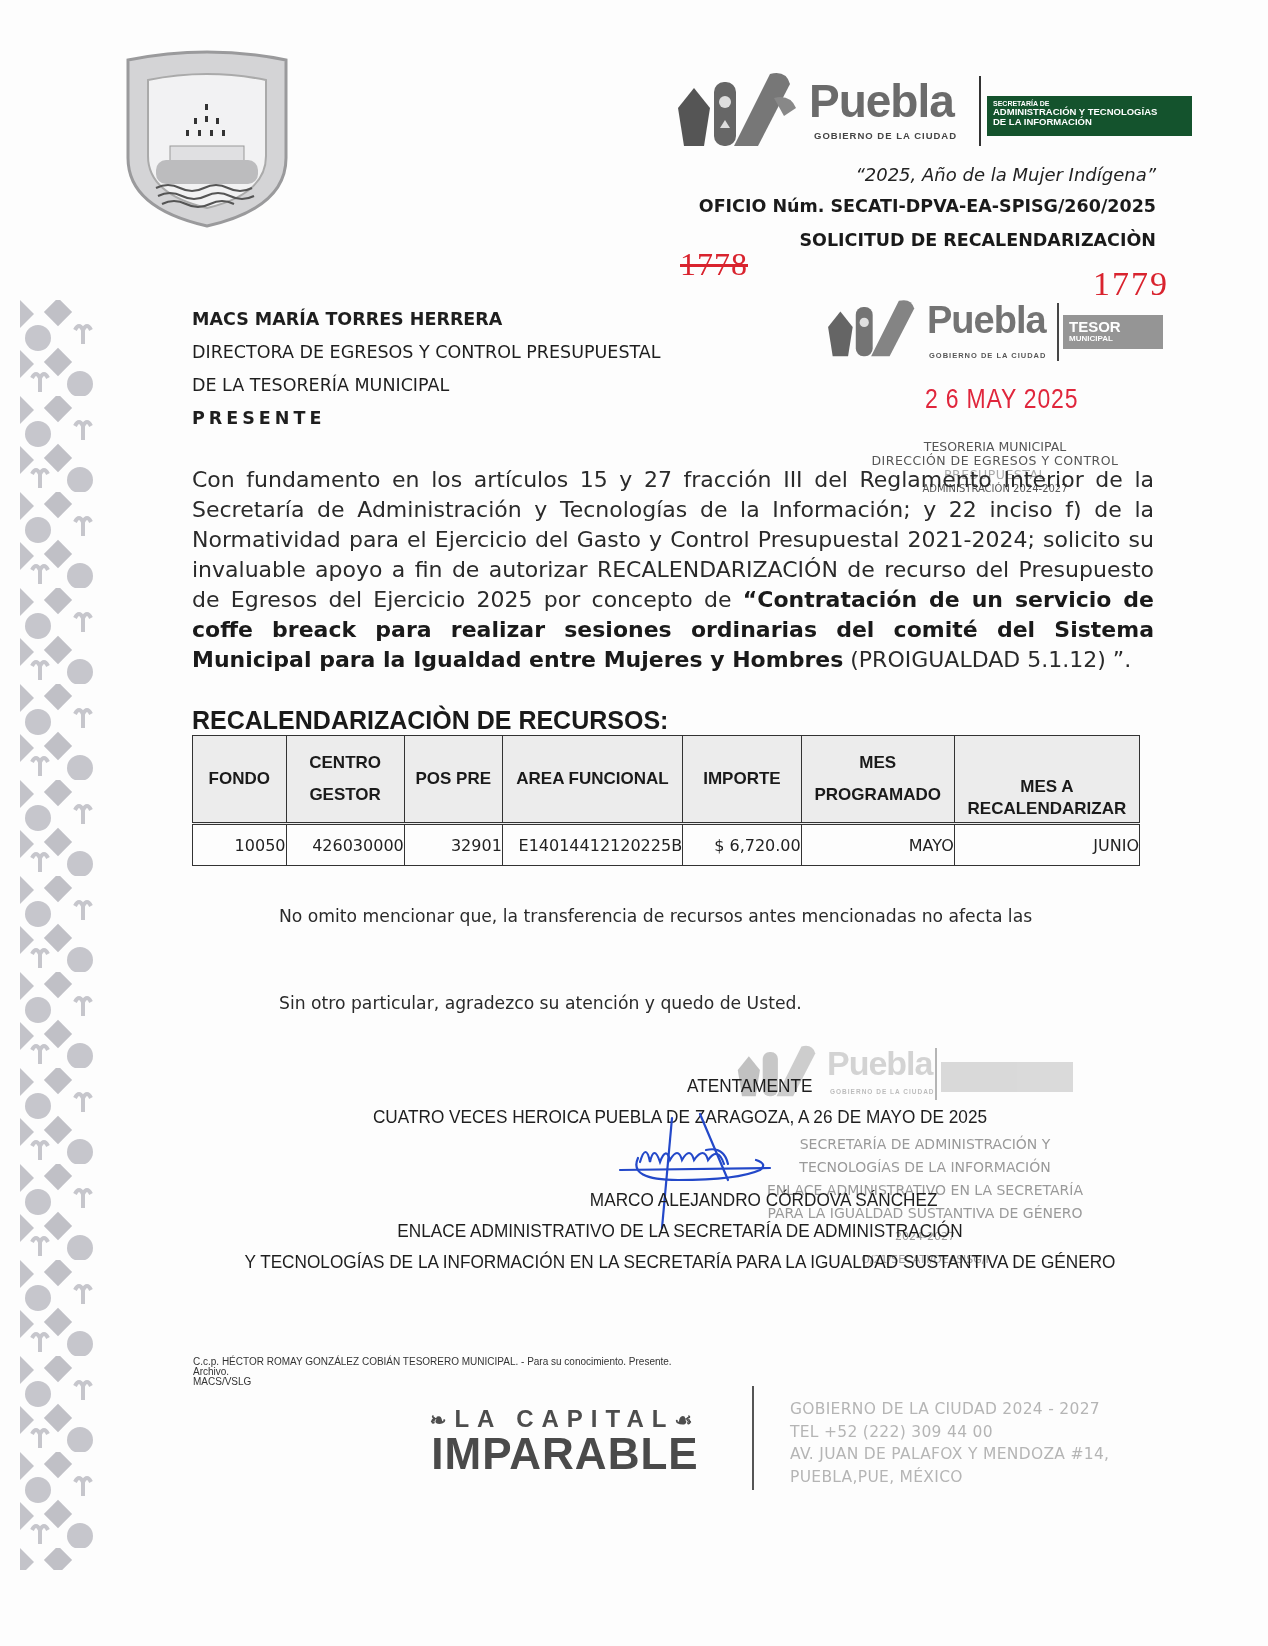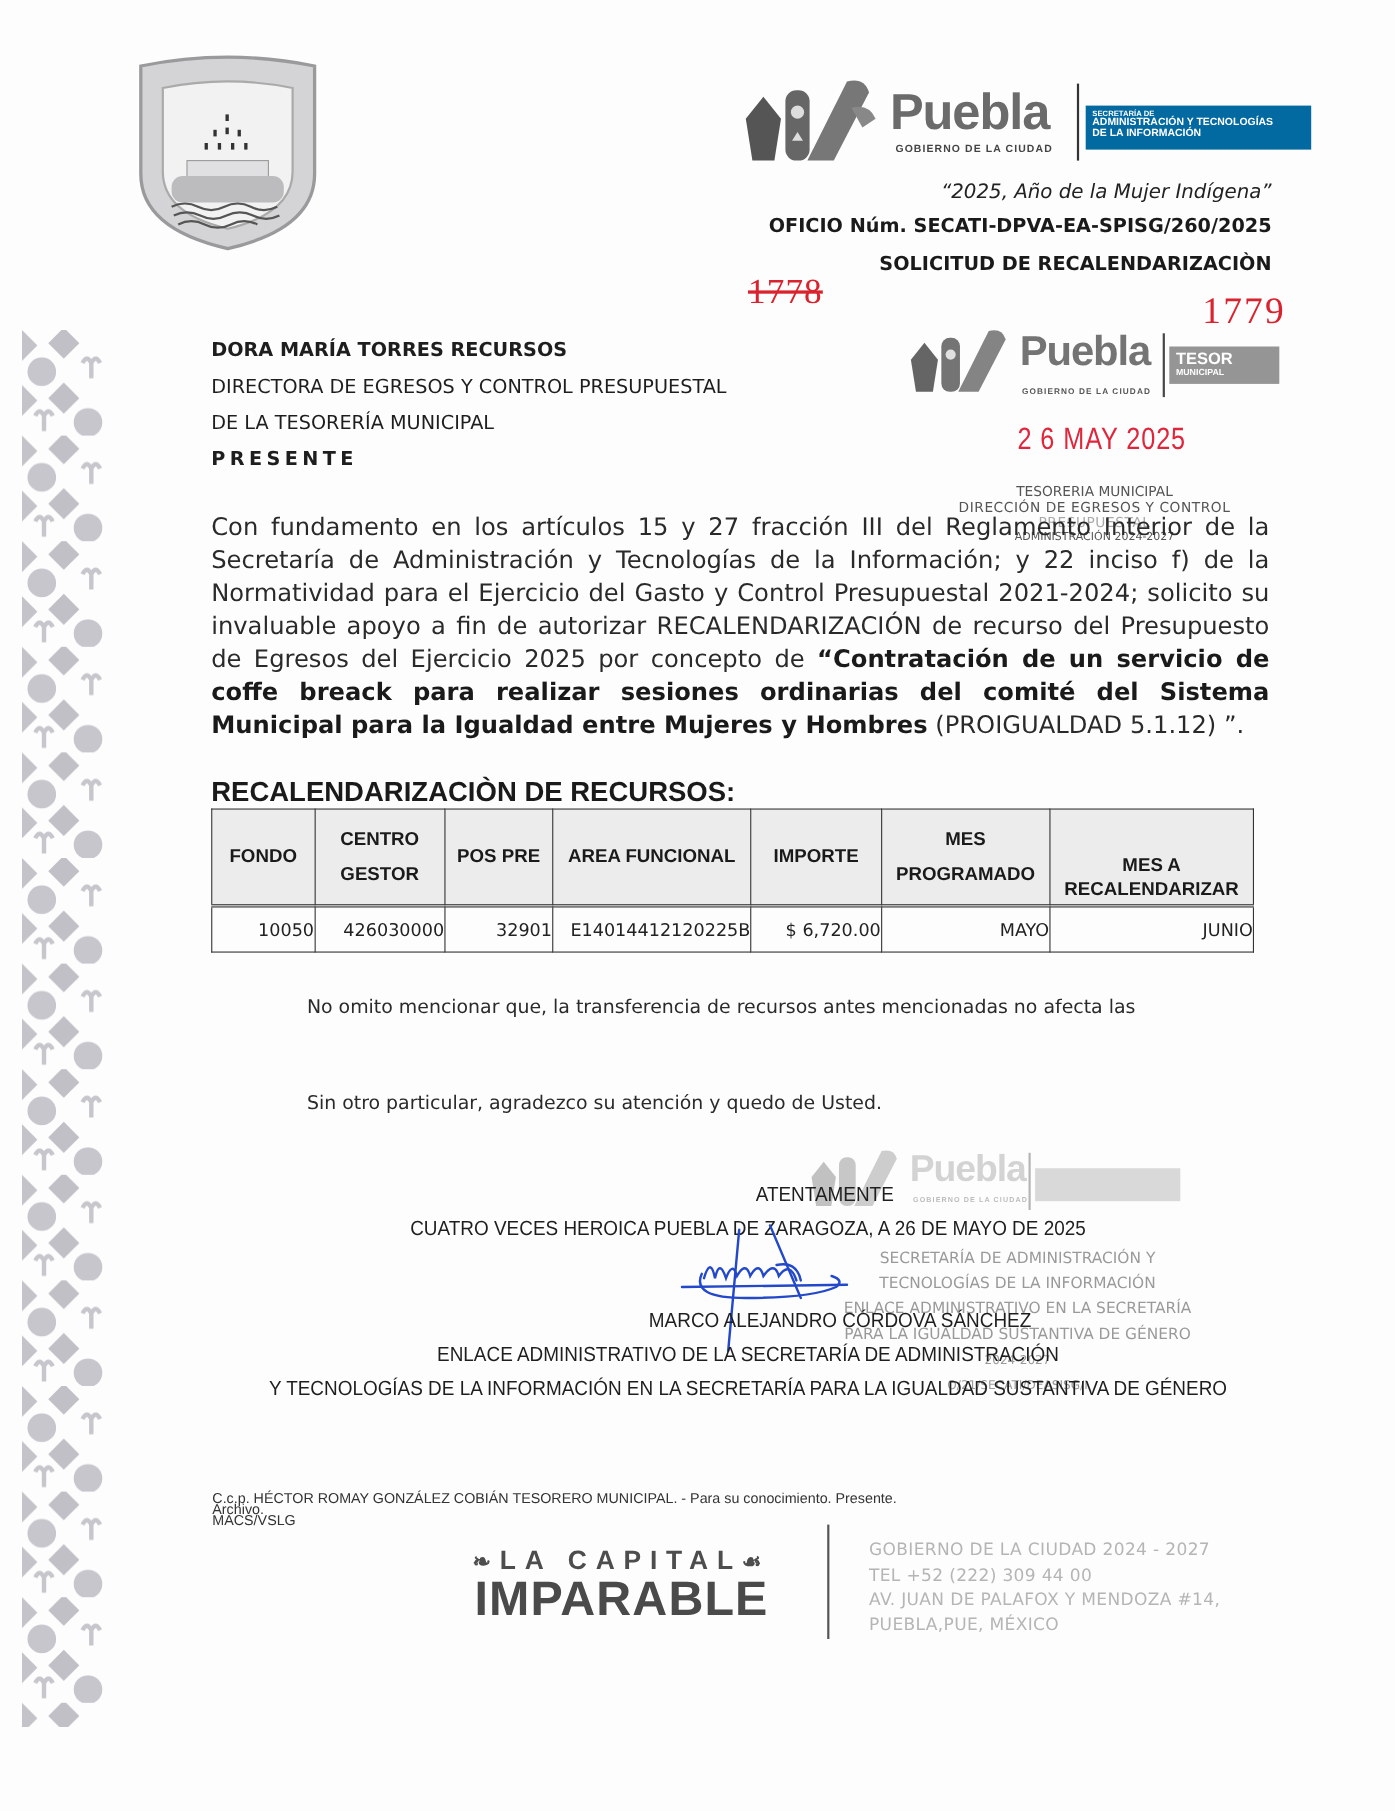--- a/index.html
+++ b/index.html
@@ -12,21 +12,21 @@
 
   
   .crest { position: absolute; left: 118px; top: 48px; width: 178px; height: 182px; }
 
   
   .head-logo { position: absolute; left: 674px; top: 68px; width: 520px; height: 82px; }
   .logo-emblem { position: absolute; left: 0; top: 0; width: 130px; height: 80px; }
   .logo-word { position: absolute; left: 135px; top: 10px; font-family: "Liberation Sans", sans-serif; font-weight: bold; font-size: 46px; color: #6b6b6b; letter-spacing: -1px; line-height: 1; }
   .logo-sub { position: absolute; left: 140px; top: 62px; font-family: "Liberation Sans", sans-serif; font-weight: bold; font-size: 9.5px; color: #444; letter-spacing: 1px; }
   .logo-div { position: absolute; left: 305px; top: 8px; width: 2px; height: 70px; background: #333; }
-  .logo-band { position: absolute; left: 313px; top: 28px; width: 205px; height: 40px; background: #0369a1; color: #fff; padding: 4px 6px; font-family: "Liberation Sans", sans-serif; font-weight: bold; line-height: 1.05; }
+  .logo-band { position: absolute; left: 313px; top: 28px; width: 205px; height: 40px; background: #14532d; color: #fff; padding: 4px 6px; font-family: "Liberation Sans", sans-serif; font-weight: bold; line-height: 1.05; }
   .logo-band .small { font-size: 7px; display: block; }
   .logo-band .big { font-size: 9.5px; display: block; }
 
   .motto { position: absolute; right: 112px; top: 164px; font-family: "DejaVu Sans", sans-serif; font-style: italic; font-size: 18px; color: #222; }
   .oficio { position: absolute; right: 112px; top: 196px; font-family: "DejaVu Sans", sans-serif; font-weight: bold; font-size: 17.5px; color: #1a1a1a; }
   .subject { position: absolute; right: 112px; top: 230px; font-family: "DejaVu Sans", sans-serif; font-weight: bold; font-size: 17.5px; color: #1a1a1a; }
 
   .stamp-num-old { position: absolute; left: 680px; top: 246px; font-family: "Liberation Serif", serif; font-size: 32px; color: #d9232e; text-decoration: line-through; letter-spacing: 1px; }
   .stamp-num-new { position: absolute; left: 1093px; top: 265px; font-family: "Liberation Serif", serif; font-size: 34px; color: #d9232e; letter-spacing: 2px; }
 
@@ -77,21 +77,21 @@
   .faint-stamp-logo .logo-sub { left: 95px; top: 48px; font-size: 6.5px; }
   .faint-stamp-logo .logo-div { left: 200px; top: 8px; height: 52px; }
   .faint-stamp-logo .logo-band { left: 206px; top: 22px; width: 132px; height: 30px; background: #999; }
 
   .faint-stamp-text { position: absolute; left: 765px; top: 1133px; width: 320px; font-family: "DejaVu Sans", sans-serif; font-size: 14px; color: #9a9a9a; line-height: 23px; text-align: center; }
   .faint-stamp-text .small { font-size: 11px; }
 
   .signature { position: absolute; left: 610px; top: 1110px; width: 170px; height: 120px; }
 
   
-  .ccp { position: absolute; left: 193px; top: 1357px; font-family: "Liberation Sans", sans-serif; font-size: 13px; color: #333; line-height: 10px; }
+  .ccp { position: absolute; left: 193px; top: 1357px; font-family: "Liberation Sans", sans-serif; font-size: 10px; color: #333; line-height: 10px; }
 
   
   .foot-brand { position: absolute; left: 420px; top: 1405px; width: 290px; text-align: center; font-family: "Liberation Sans", sans-serif; color: #555; }
   .foot-brand .l1 { font-size: 24px; letter-spacing: 8px; font-weight: bold; color: #4d4d4d; }
   .foot-brand .l2 { font-size: 44px; font-weight: bold; letter-spacing: 1px; line-height: 42px; color: #4a4a4a; }
   .foot-div { position: absolute; left: 752px; top: 1386px; width: 2px; height: 104px; background: #555; }
   .foot-info { position: absolute; left: 790px; top: 1398px; font-family: "DejaVu Sans", sans-serif; font-size: 15.5px; line-height: 22.5px; color: #b5b5b5; letter-spacing: 0.3px; }
 </style>
 </head>
 <body>
@@ -181,21 +181,21 @@
 </div>
 <div class="stamp-date">2 6 MAY 2025</div>
 <div class="stamp-text">
   <div>TESORERIA MUNICIPAL</div>
   <div class="l2">DIRECCIÓN DE EGRESOS Y CONTROL</div>
   <div class="l2" style="opacity:0.5">PRESUPUESTAL</div>
   <div class="l3">ADMINISTRACIÓN 2024-2027</div>
 </div>
 
 <div class="addr">
-  <div class="name">DORA MARÍA TORRES RECURSOS</div>
+  <div class="name">MACS MARÍA TORRES HERRERA</div>
   <div>DIRECTORA DE EGRESOS Y CONTROL PRESUPUESTAL</div>
   <div>DE LA TESORERÍA MUNICIPAL</div>
   <div class="presente">PRESENTE</div>
 </div>
 
 <div class="body-p"><span>Con fundamento en los artículos 15 y 27 fracción III del Reglamento Interior de la Secretaría de Administración y Tecnologías de la Información; y 22 inciso f) de la Normatividad para el Ejercicio del Gasto y Control Presupuestal 2021-2024; solicito su invaluable apoyo a fin de autorizar RECALENDARIZACIÓN de recurso del Presupuesto de Egresos del Ejercicio 2025 por concepto de </span><span class="bold">“Contratación de un servicio de coffe breack  para realizar sesiones ordinarias del comité del Sistema Municipal para la Igualdad entre Mujeres y Hombres</span><span> (PROIGUALDAD 5.1.12)  ”.</span></div>
 
 <div class="tbl-title">RECALENDARIZACIÒN DE RECURSOS:</div>
 <table class="recal">
   <colgroup>

